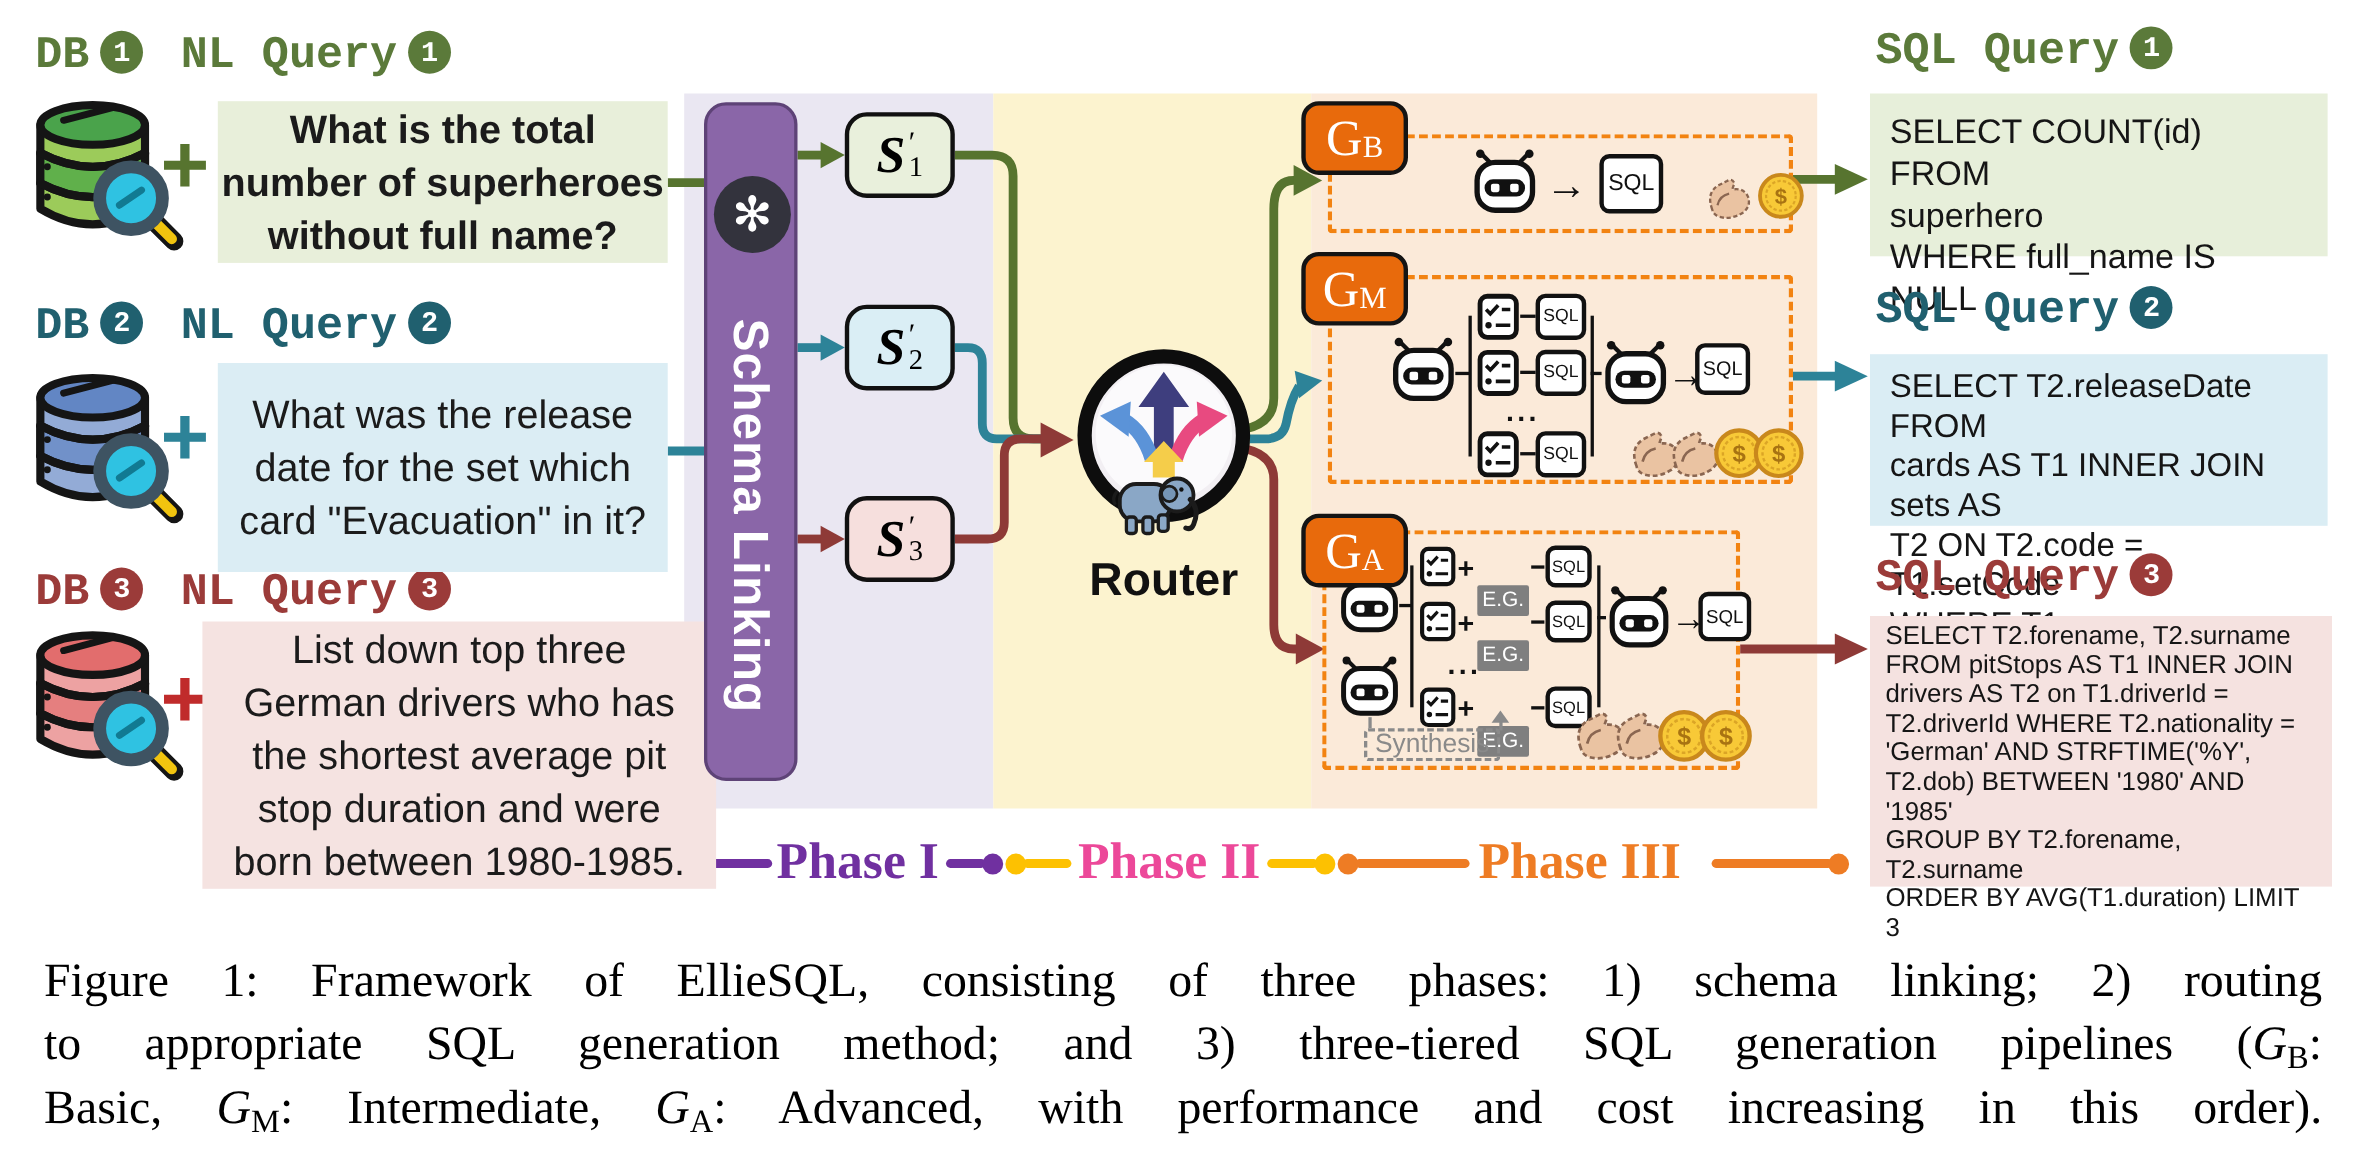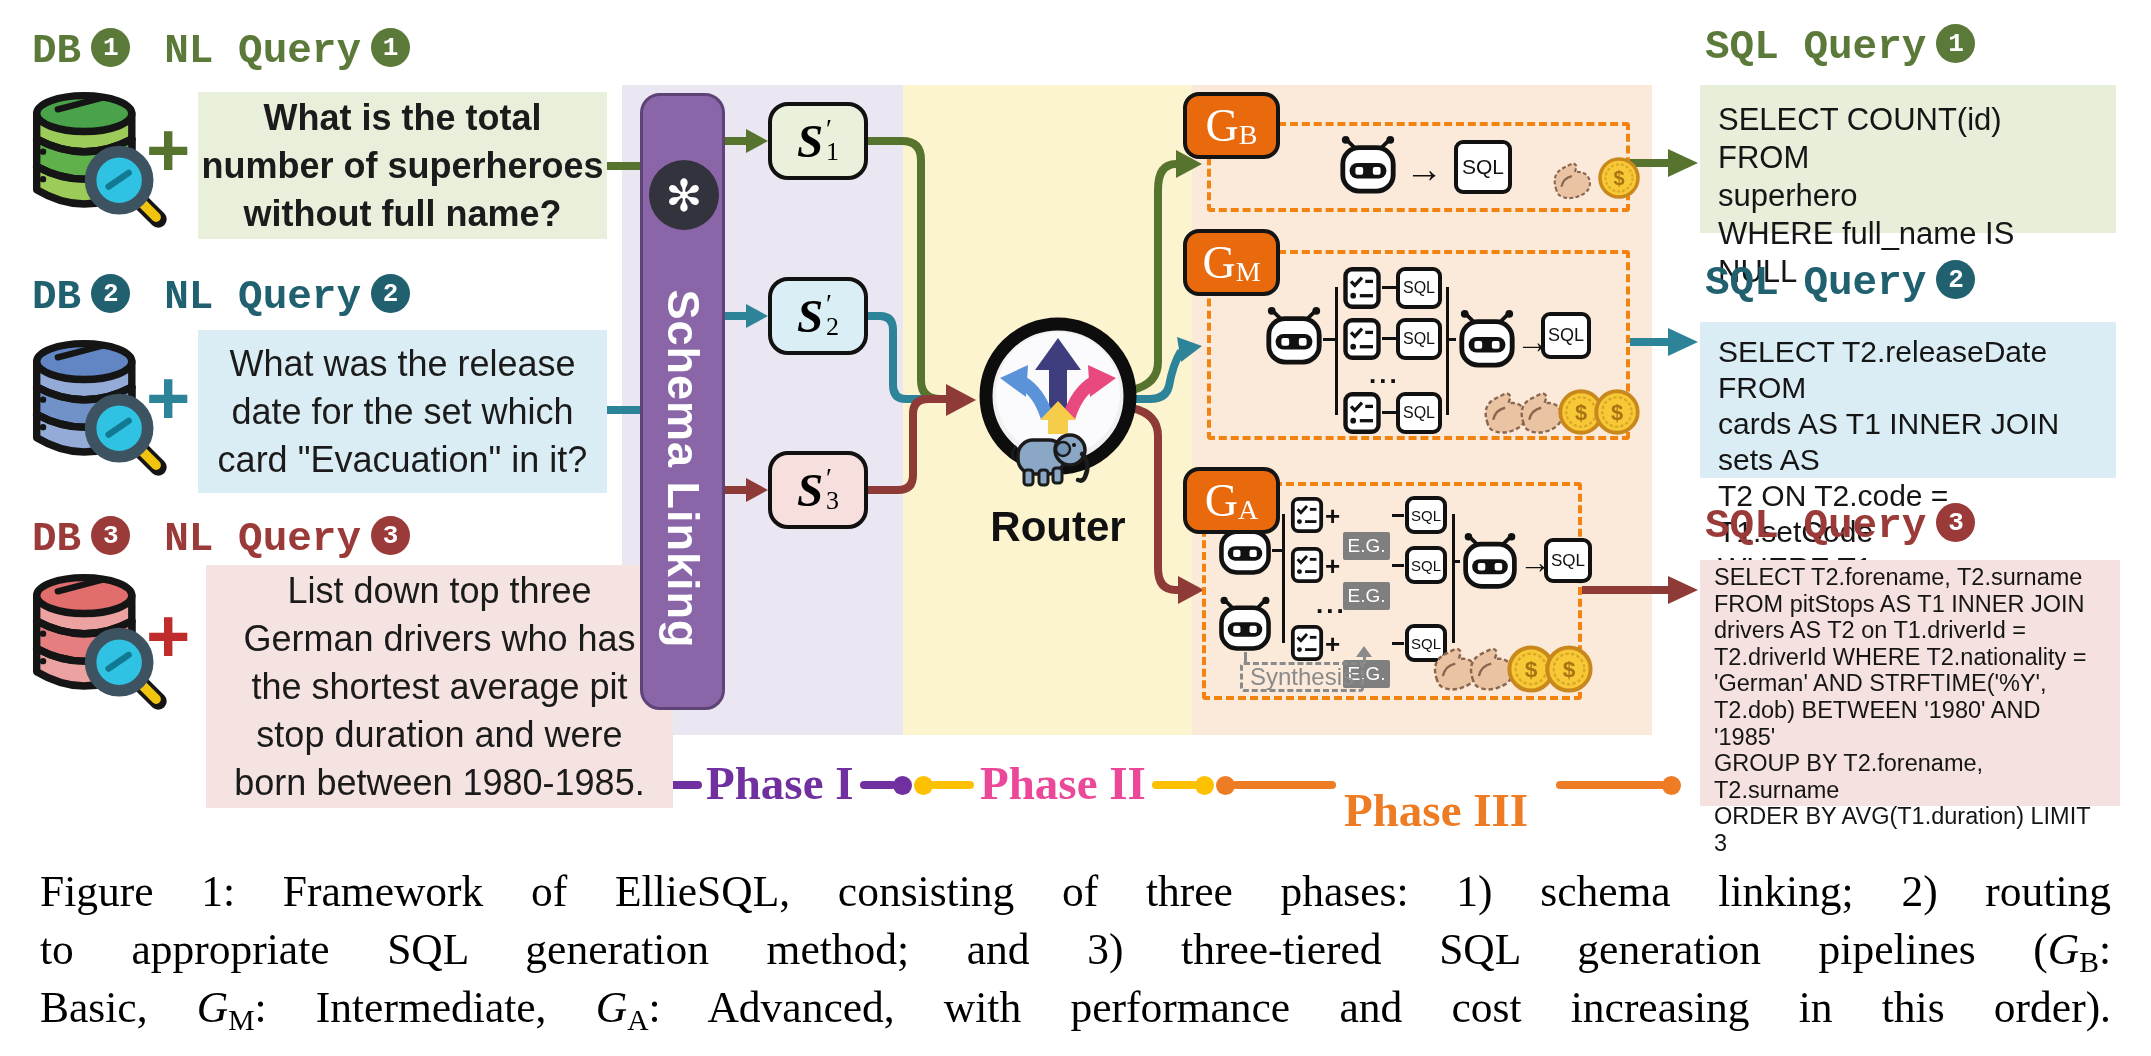--- a/index.html
+++ b/index.html
@@ -62,21 +62,21 @@
   
   .sqlbox { font-size:31px; line-height:38px; color:#151515; white-space:pre-line; padding:16px 18px;
             text-align:left; }
   .sqlbox.small { font-size:23.5px; line-height:26.6px; padding:4px 14px; }
   .ob1 { background:#e7efda; } .ob2 { background:#daedf4; } .ob3 { background:#f5e2e0; }
   
   .ph-dot { width:19px; height:19px; border-radius:50%; }
   .ph-line { height:8px; border-radius:4px; }
   .ph-text { font-family:"Liberation Serif", serif; font-weight:700; font-size:47px; line-height:1; }
   .phc1 { background:#7030a0; } .phc2 { background:#fdc101; } .phc3 { background:#ee7c24; }
-  .pht1 { color:#7030a0; } .pht2 { color:#ec4899; } .pht3 { color:#ee7c24;margin-top:27px; }
+  .pht1 { color:#7030a0; } .pht2 { color:#ec4899; } .pht3 { color:#ee7c24; }
   
   .caption { left:40px; top:866px; width:2071px; font-family:"Liberation Serif", serif;
              font-size:43.5px; color:#000; }
   .cap-line { height:58px; text-align:justify; text-align-last:justify; white-space:nowrap; }
   .cg { font-style:italic; }
   .csub { font-size:0.68em; vertical-align:-0.28em; }
 </style>
 </head>
 <body>
 
@@ -190,35 +190,35 @@
   <div class="abs ghead c2" style="left:32px;top:274px;">
     <span>DB</span>
     <span class="badge">2</span>
     <span style="margin-left:24px;">NL Query</span>
     <span class="badge">2</span>
   </div>
   <svg class="abs" style="left:24px;top:332px;width:148px;height:148px;--dbd:#6286c4;--dbm:#7191c9;--dbl:#93abd6;z-index:2;">
       <use href="#sym-db"></use>
     </svg>
   <span class="abs plus p2" style="left:146px;top:368px;">+</span>
-  <div class="abs nlbox nb2" style="left:198px;top:330px;width:409px;height:163px;z-index:2;">What was the release
+  <div class="abs nlbox nb2" style="left:198px;top:330px;width:409px;height:190px;z-index:2;">What was the release
 date for the set which
 card "Evacuation" in it?</div>
 
   <div class="abs ghead c3" style="left:32px;top:516px;">
     <span>DB</span>
     <span class="badge">3</span>
     <span style="margin-left:24px;">NL Query</span>
     <span class="badge">3</span>
   </div>
   <svg class="abs" style="left:24px;top:566px;width:148px;height:148px;--dbd:#e26d6d;--dbm:#e57f7f;--dbl:#eda2a2;z-index:2;">
       <use href="#sym-db"></use>
     </svg>
   <span class="abs plus p3" style="left:146px;top:606px;">+</span>
-  <div class="abs nlbox nb3" style="left:206px;top:565px;width:467px;height:243px;z-index:2;">List down top three
+  <div class="abs nlbox nb3" style="left:184px;top:565px;width:467px;height:243px;z-index:2;">List down top three
 German drivers who has
 the shortest average pit
 stop duration and were
 born between 1980-1985.</div>
 
   <div class="abs bar" style="z-index:2;"></div>
   <div class="abs openai" style="z-index:3;">✻</div>
   <div class="abs bartext" style="z-index:3;">
     <span>Schema Linking</span>
   </div>

